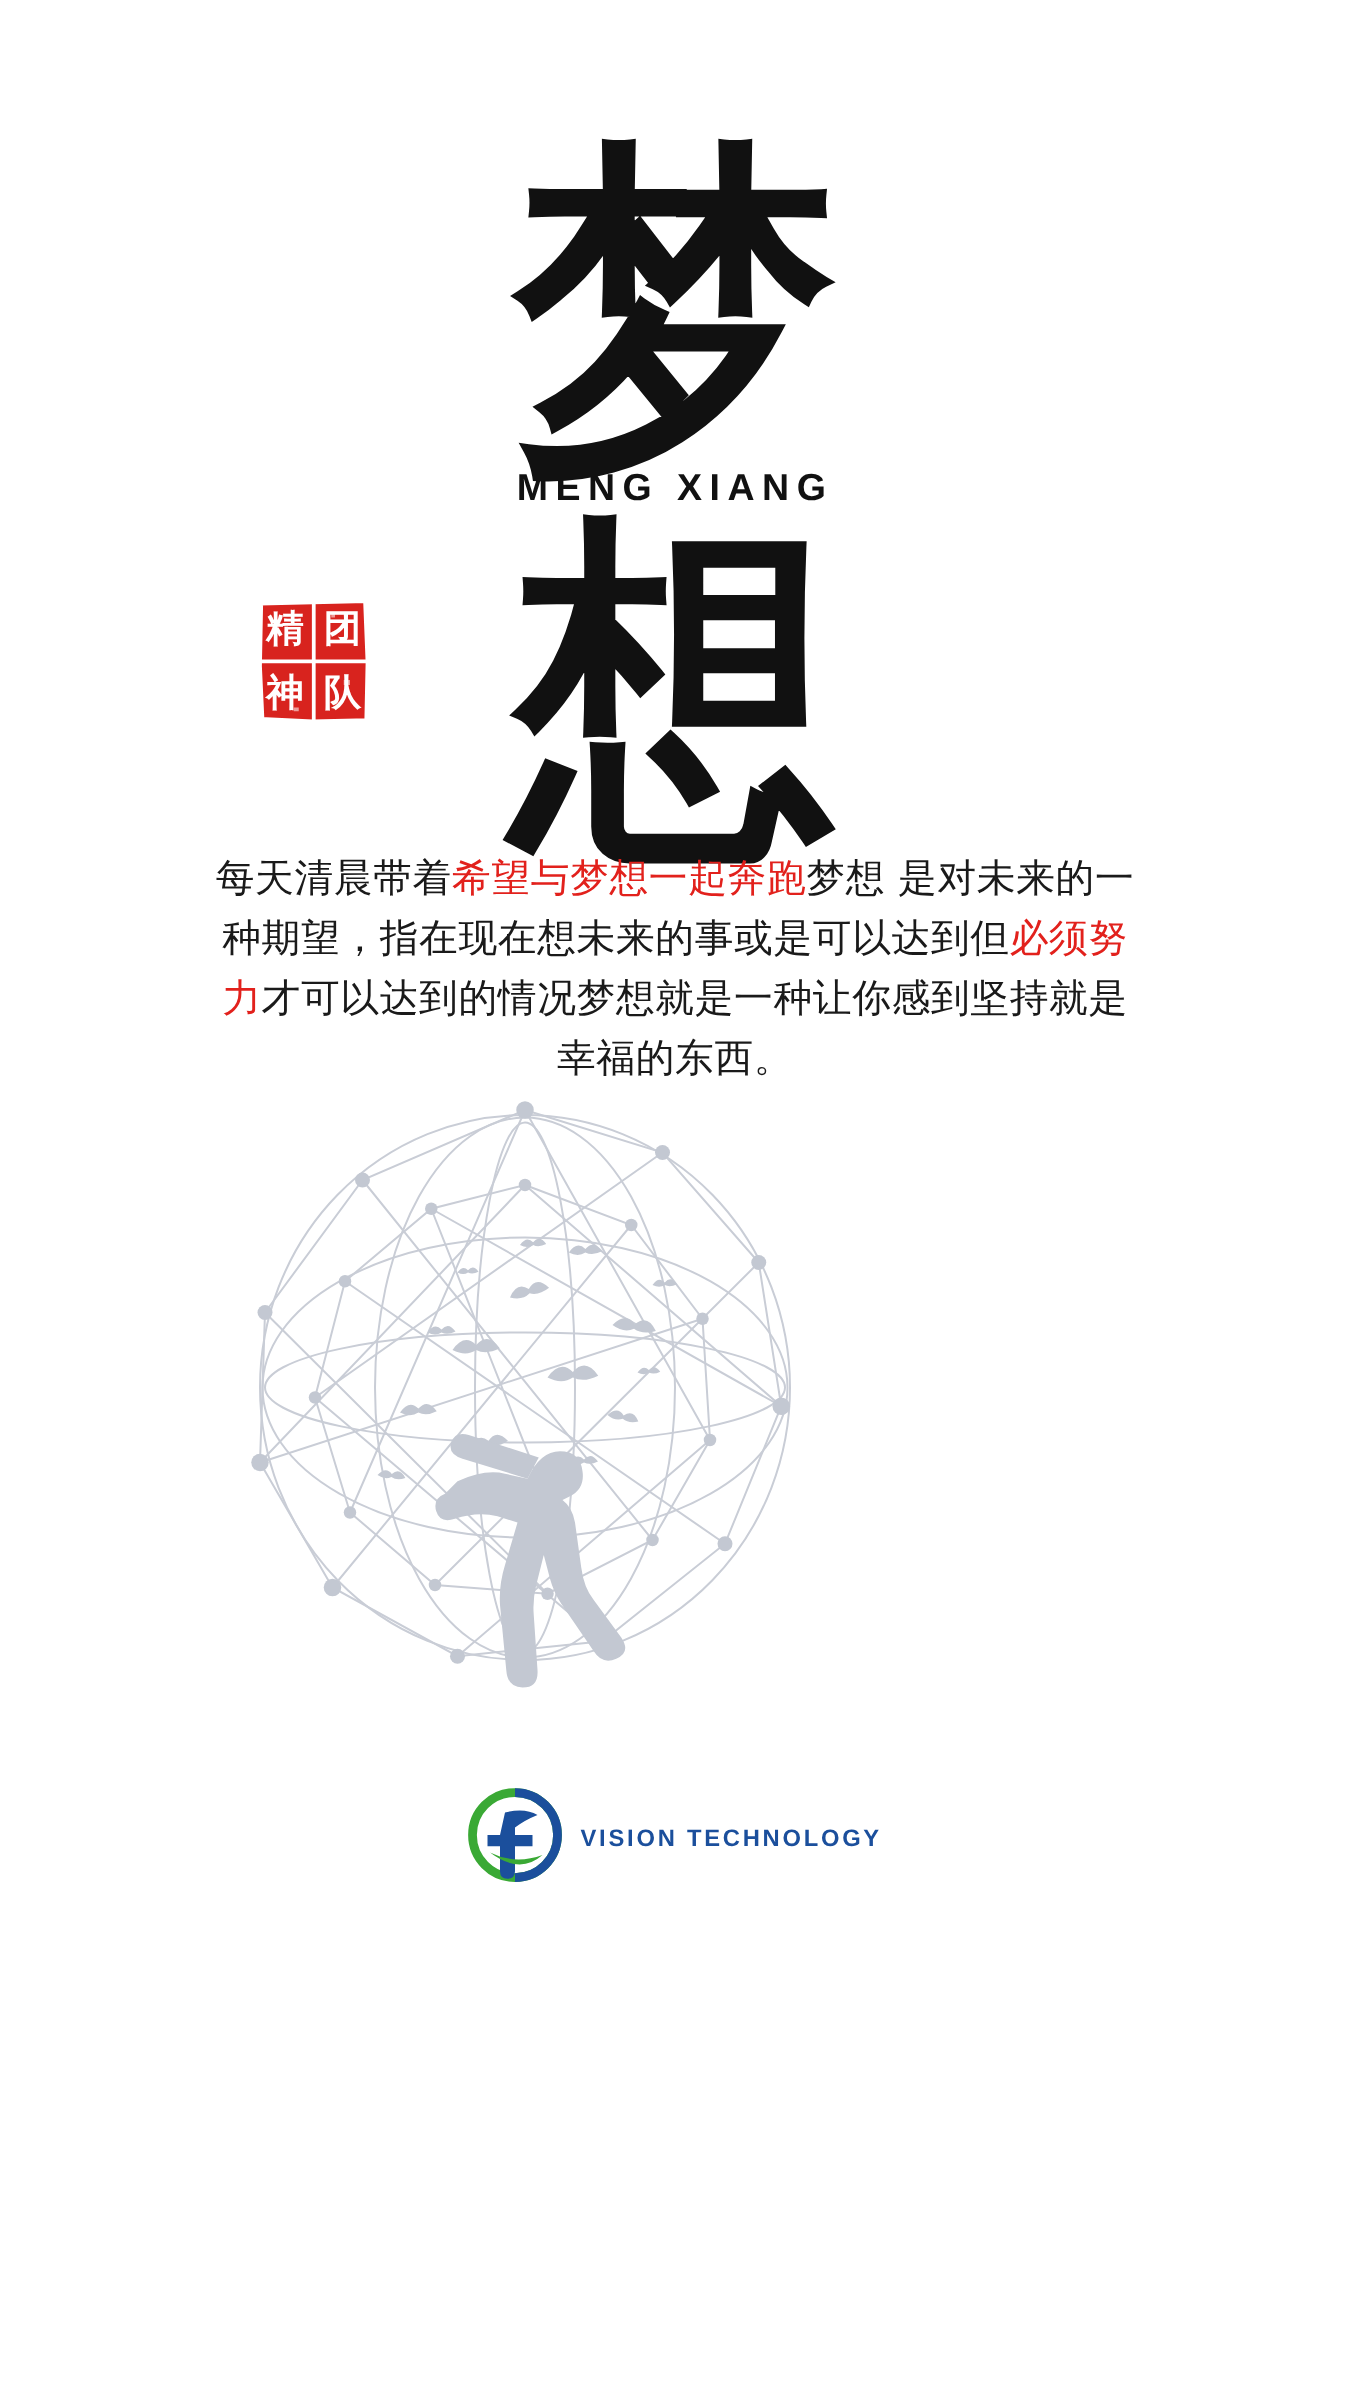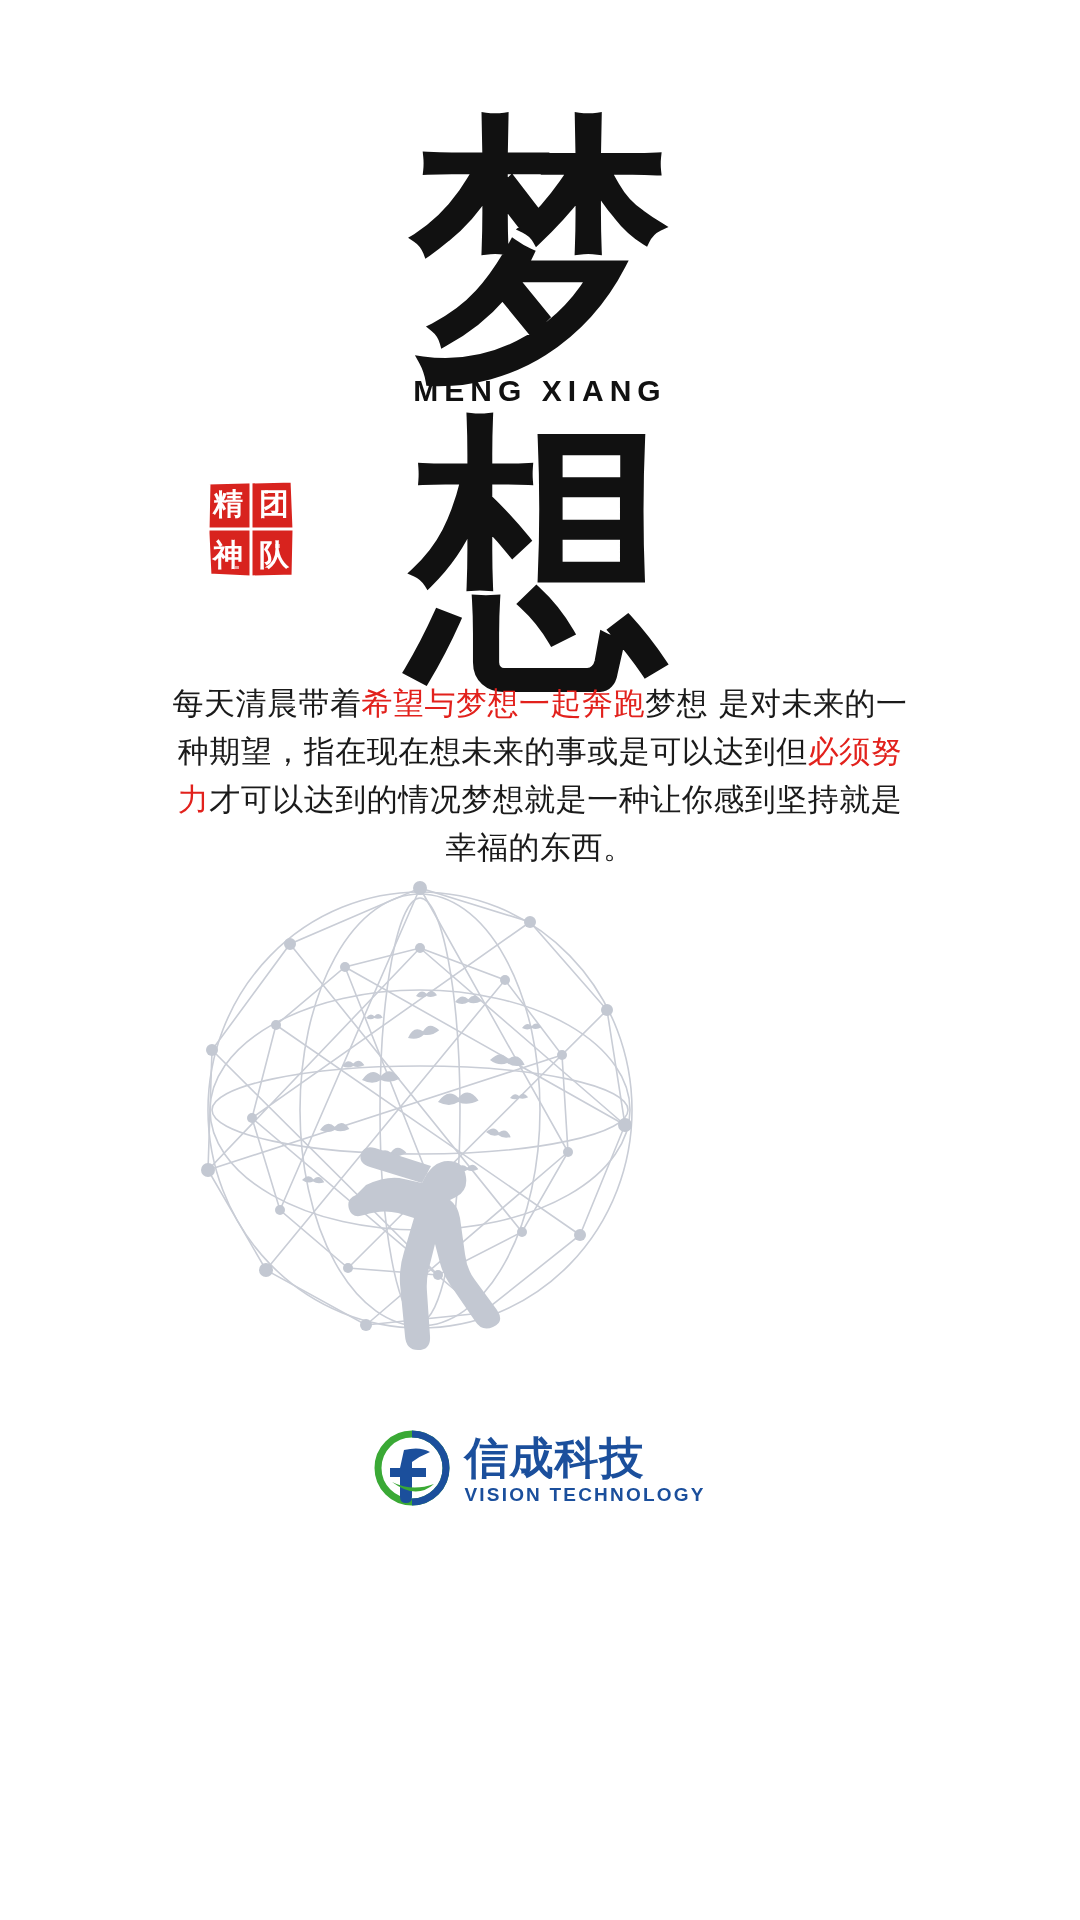--- a/index.html
+++ b/index.html
@@ -281,16 +281,15 @@
 <div class="footer">
   <div class="logo-mark">
     <svg width="76" height="76" viewBox="0 0 76 76">
       <circle cx="38" cy="38" r="34" fill="none" stroke="#3aa935" stroke-width="7"></circle>
       <path d="M38,4 a34,34 0 0 1 0,68" fill="none" stroke="#1b4f9c" stroke-width="7"></path>
       <path d="M30,20 q16,-4 26,2 q-10,4 -18,10 l0,6 l14,0 l0,9 l-14,0 l0,20 q0,6 -6,6 q-6,0 -6,-6 l0,-20 l-10,0 l0,-9 l10,0 z" fill="#1b4f9c"></path>
       <path d="M18,52 q20,10 42,2 q-18,16 -42,-2z" fill="#3aa935"></path>
     </svg>
   </div>
   <div class="logo-text">
-    <span class="logo-cn">信成科技</span>
     <span class="logo-en">VISION TECHNOLOGY</span>
   </div>
 </div>
 
 </body></html>

